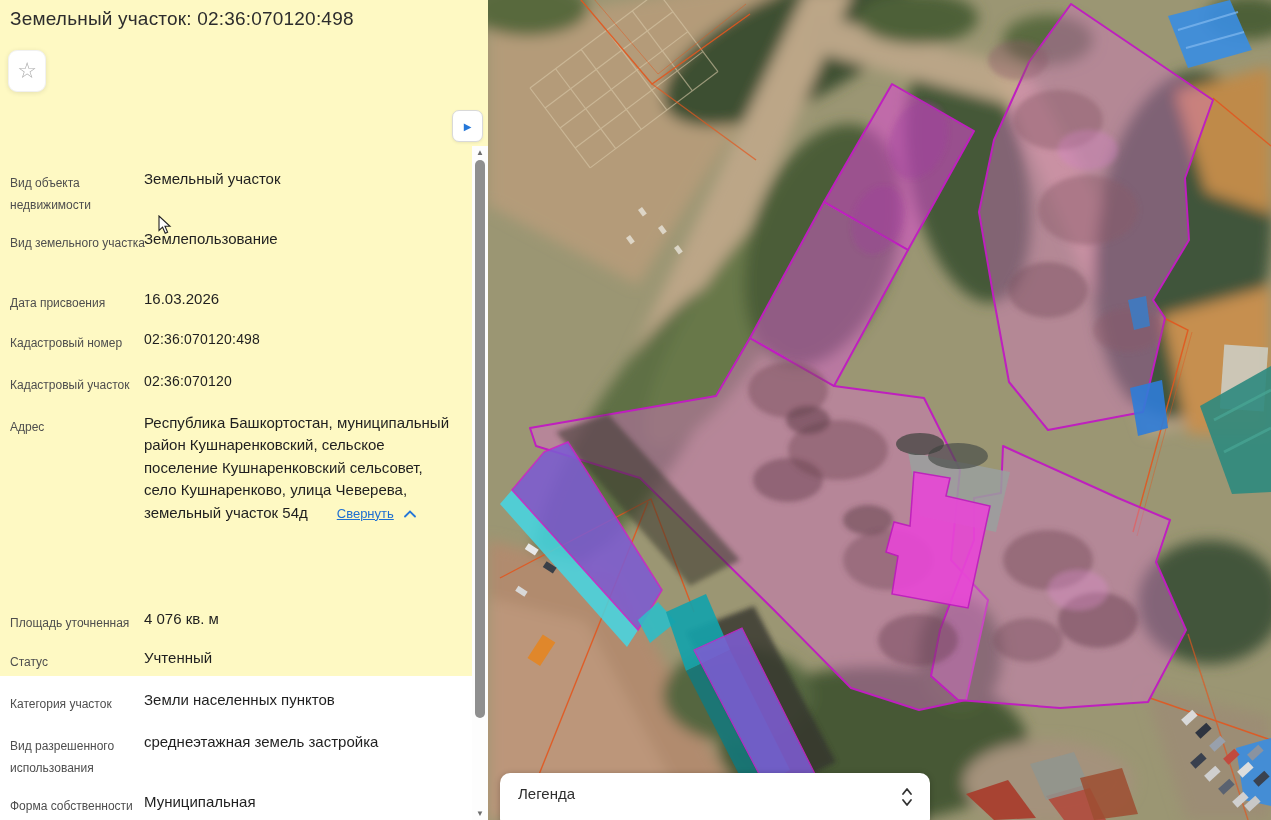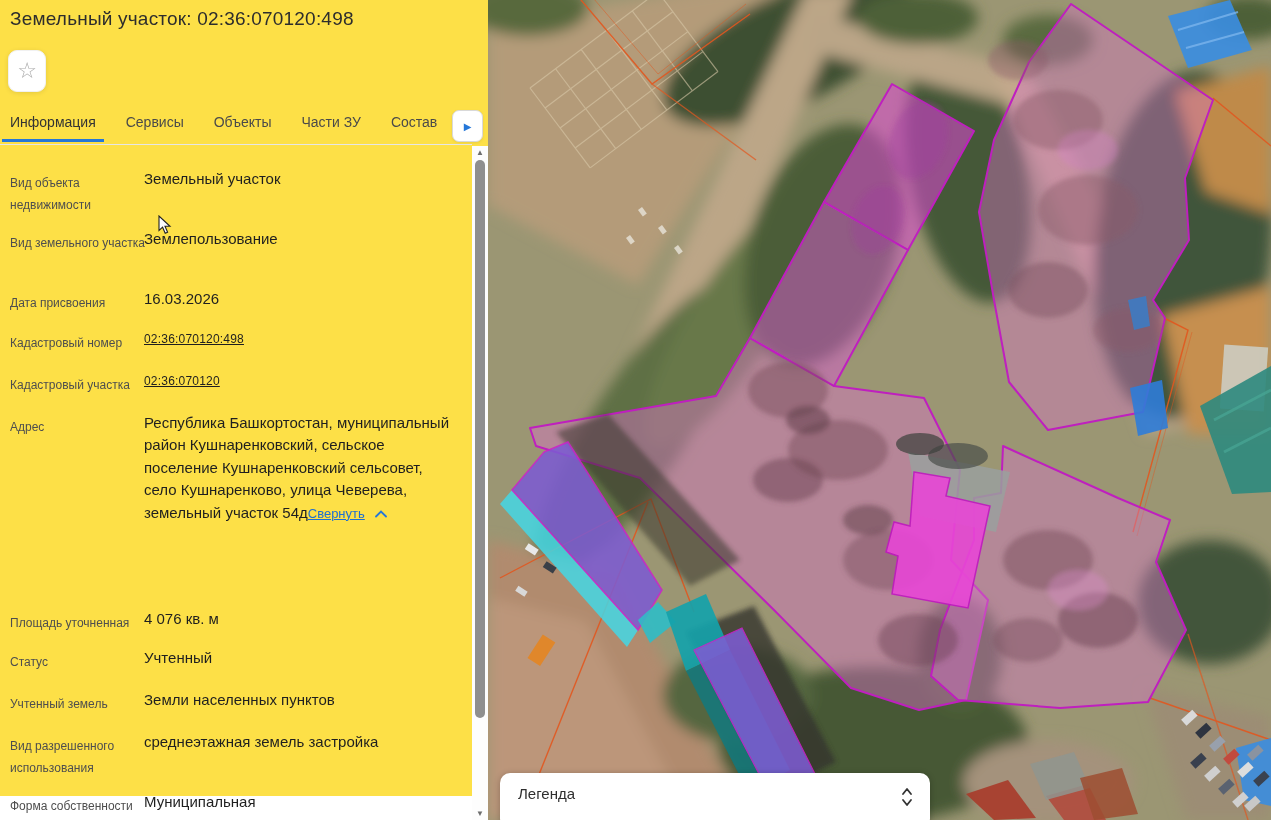--- a/index.html
+++ b/index.html
@@ -3,21 +3,21 @@
 <meta charset="utf-8">
 <style>
   html,body{margin:0;padding:0;}
   body{
     width:1271px;height:820px;position:relative;overflow:hidden;
     background:#ffffff;
     font-family:"Liberation Sans","DejaVu Sans",sans-serif;
     -webkit-font-smoothing:antialiased;
   }
   
-  .panel{position:absolute;left:0;top:0;width:488px;height:796px;background:#fde047;}
+  .panel{position:absolute;left:0;top:0;width:488px;height:676px;background:#fef9c3;}
   .panel-title{
     position:absolute;left:10px;top:8px;width:460px;
     font-size:19px;font-weight:500;color:#2d2d2d;letter-spacing:.2px;
   }
   .star-btn{
     position:absolute;left:8px;top:50px;width:36px;height:40px;
     background:#fff;border:1px solid #f1f1f1;border-radius:9px;
     box-shadow:0 1px 5px rgba(0,0,0,.10);
     display:flex;align-items:center;justify-content:center;
     font-size:22px;color:#ababab;cursor:pointer;
@@ -42,24 +42,24 @@
   .fields{position:absolute;left:0;top:146px;width:472px;height:674px;overflow:hidden;}
   .frow{position:absolute;left:10px;width:452px;}
   .flabel{
     position:absolute;left:0;top:4px;width:142px;
     font-size:12px;line-height:22px;color:#4e4e4e;
   }
   .fvalue{
     position:absolute;left:134px;top:0;width:306px;
     font-size:15px;line-height:22.4px;color:#1f1f1f;
   }
-  .fvalue.big{font-size:12px;letter-spacing:.2px;text-decoration:underline;}
+  .fvalue.big{font-size:14px;letter-spacing:.2px;}
   .collapse-link{
     margin-top:0;font-size:13px;color:#1d6fd1;text-decoration:underline;
-    display:inline-flex;align-items:center;gap:10px;cursor:pointer;
+    display:inline-flex;align-items:center;gap:10px;cursor:pointer;padding-left:29px;
   }
   .collapse-link svg{flex:0 0 auto;}
   
   .vscroll{position:absolute;left:472px;top:146px;width:16px;height:674px;background:#fdfdfd;}
   .vscroll .arrow{position:absolute;left:0;width:16px;text-align:center;font-size:8px;color:#6e6e6e;}
   .vscroll .thumb{
     position:absolute;left:3px;top:14px;width:10px;height:558px;
     background:#8f8f8f;border-radius:6px;cursor:pointer;
   }
   
@@ -76,27 +76,20 @@
 </head>
 <body>
 
 <div class="panel">
   <div class="panel-title">Земельный участок: 02:36:070120:498</div>
 
   <div class="star-btn">
     <span>☆</span>
   </div>
 
-  <div class="tabsbar" id="tabs-container">
-      <span class="tab active">Информация</span>
-      <span class="tab">Сервисы</span>
-      <span class="tab">Объекты</span>
-      <span class="tab">Части ЗУ</span>
-      <span class="tab">Состав</span>
-    </div>
   <div class="tabs-more">
     <span>▶</span>
   </div>
 
   <div class="fields" id="fields-container">
       <div class="frow" style="top: 22px;">
         <div class="flabel">Вид объекта недвижимости</div>
         <div class="fvalue">Земельный участок</div>
       </div>
       <div class="frow" style="top: 82px;">
@@ -105,42 +98,42 @@
       </div>
       <div class="frow" style="top: 142px;">
         <div class="flabel">Дата присвоения</div>
         <div class="fvalue">16.03.2026</div>
       </div>
       <div class="frow" style="top: 182px;">
         <div class="flabel">Кадастровый номер</div>
         <div class="fvalue big">02:36:070120:498</div>
       </div>
       <div class="frow" style="top: 224px;">
-        <div class="flabel">Кадастровый участка</div>
+        <div class="flabel">Кадастровый участок</div>
         <div class="fvalue big">02:36:070120</div>
       </div>
       <div class="frow" style="top: 266px;">
         <div class="flabel">Адрес</div>
         <div class="fvalue">Республика Башкортостан, муниципальный район Кушнаренковский, сельское поселение Кушнаренковский сельсовет, село Кушнаренково, улица Чеверева, земельный участок 54д<div class="collapse-link">
             <span>Свернуть</span>
             <svg width="12" height="8" viewBox="0 0 12 8">
               <path d="M1,6.5 L6,1.5 L11,6.5" fill="none" stroke="#2577d8" stroke-width="1.8" stroke-linecap="round"></path>
             </svg>
           </div></div>
       </div>
       <div class="frow" style="top: 462px;">
         <div class="flabel">Площадь уточненная</div>
         <div class="fvalue">4 076 кв. м</div>
       </div>
       <div class="frow" style="top: 501px;">
         <div class="flabel">Статус</div>
         <div class="fvalue">Учтенный</div>
       </div>
       <div class="frow" style="top: 543px;">
-        <div class="flabel">Учтенный земель</div>
+        <div class="flabel">Категория участок</div>
         <div class="fvalue">Земли населенных пунктов</div>
       </div>
       <div class="frow" style="top: 585px;">
         <div class="flabel">Вид разрешенного использования</div>
         <div class="fvalue">среднеэтажная земель застройка</div>
       </div>
       <div class="frow" style="top: 645px;">
         <div class="flabel">Форма собственности</div>
         <div class="fvalue">Муниципальная</div>
       </div>

